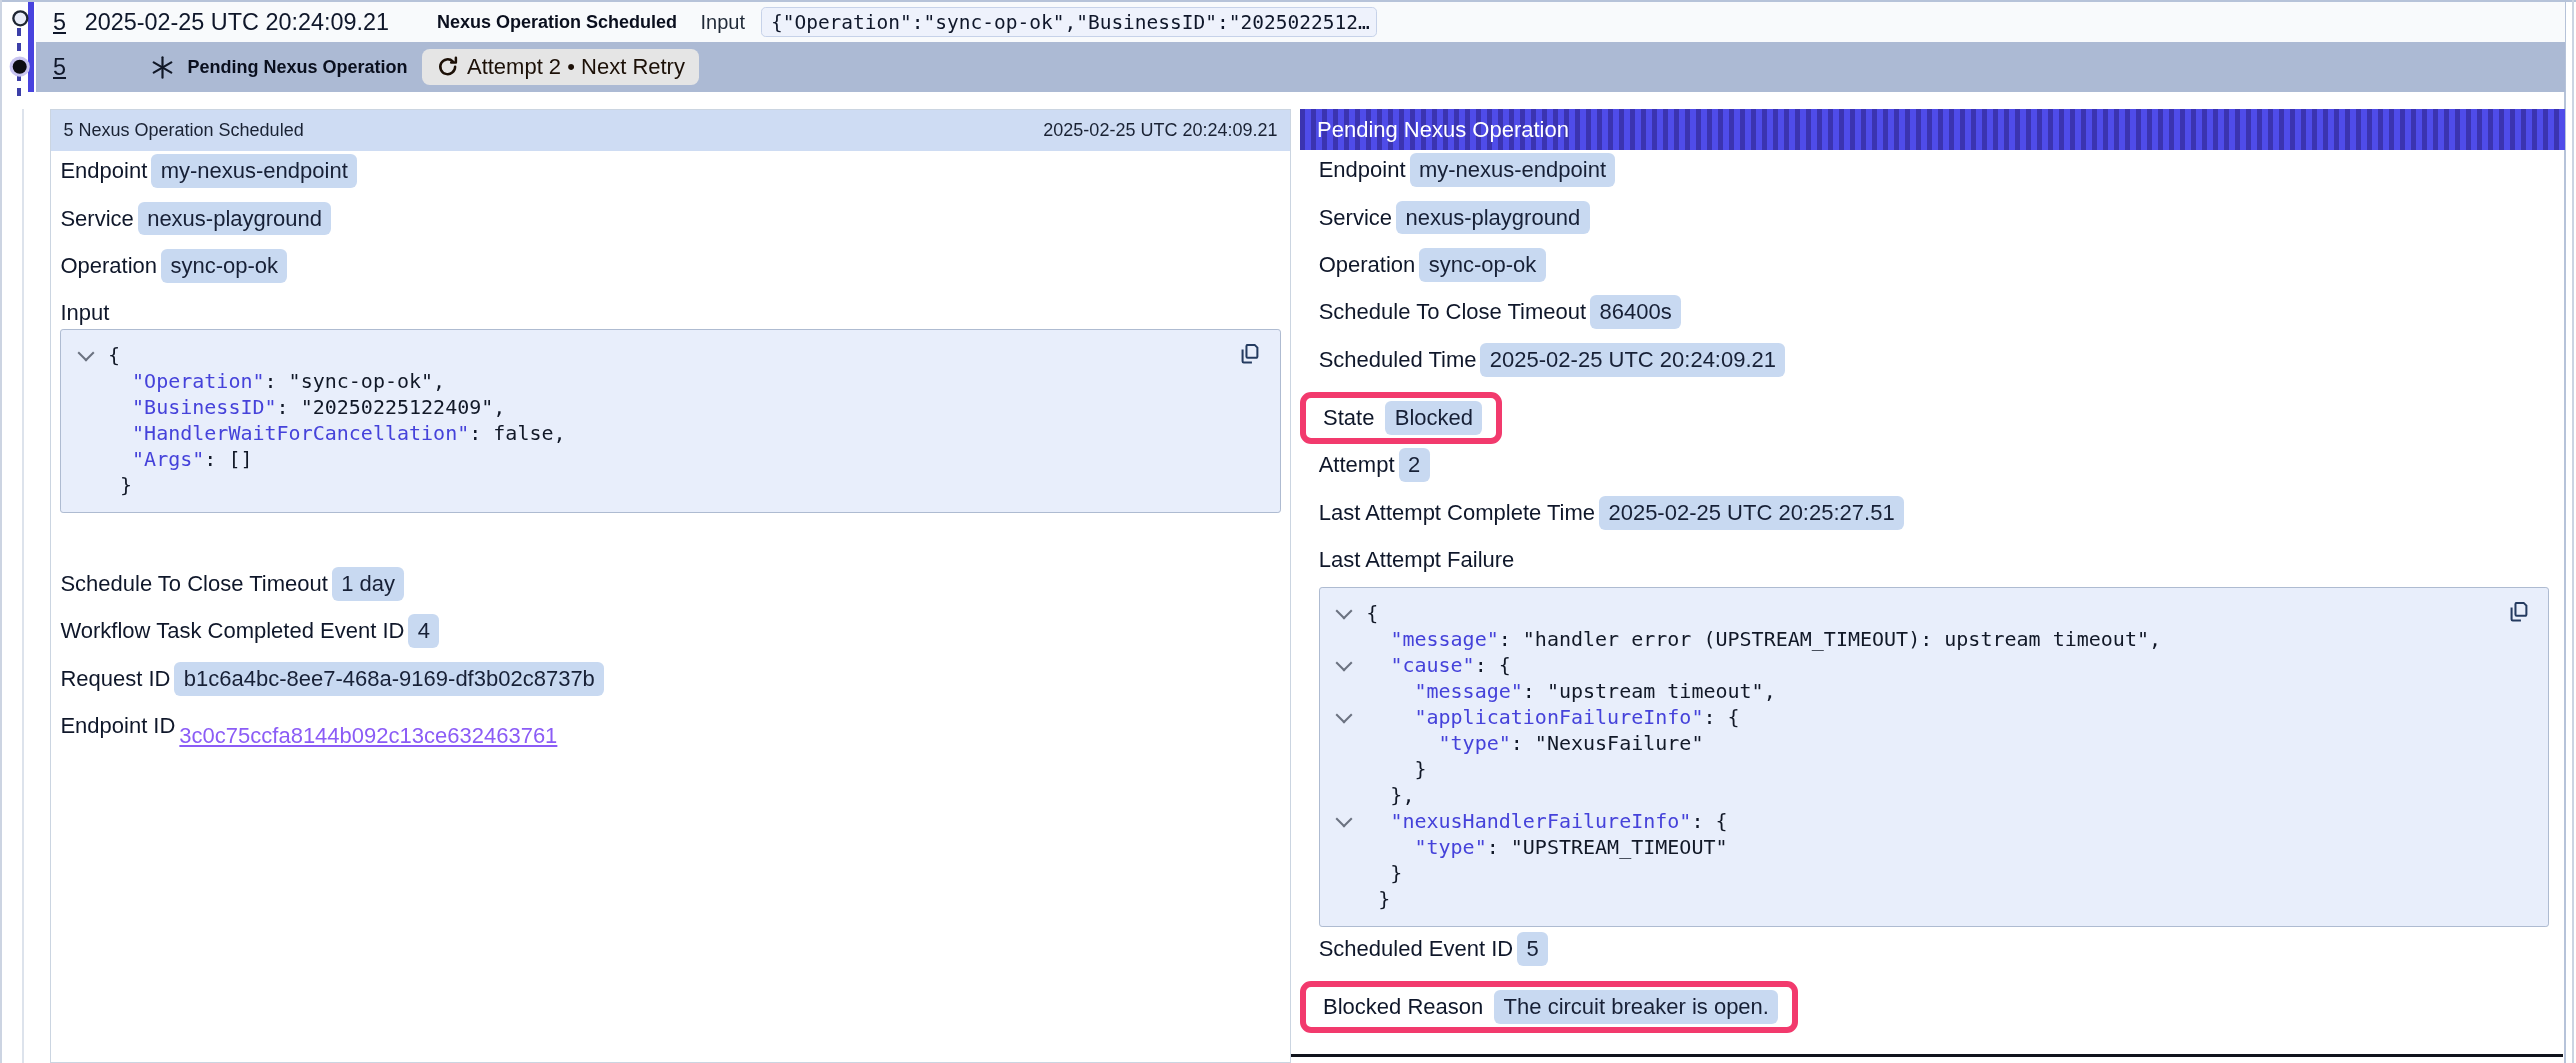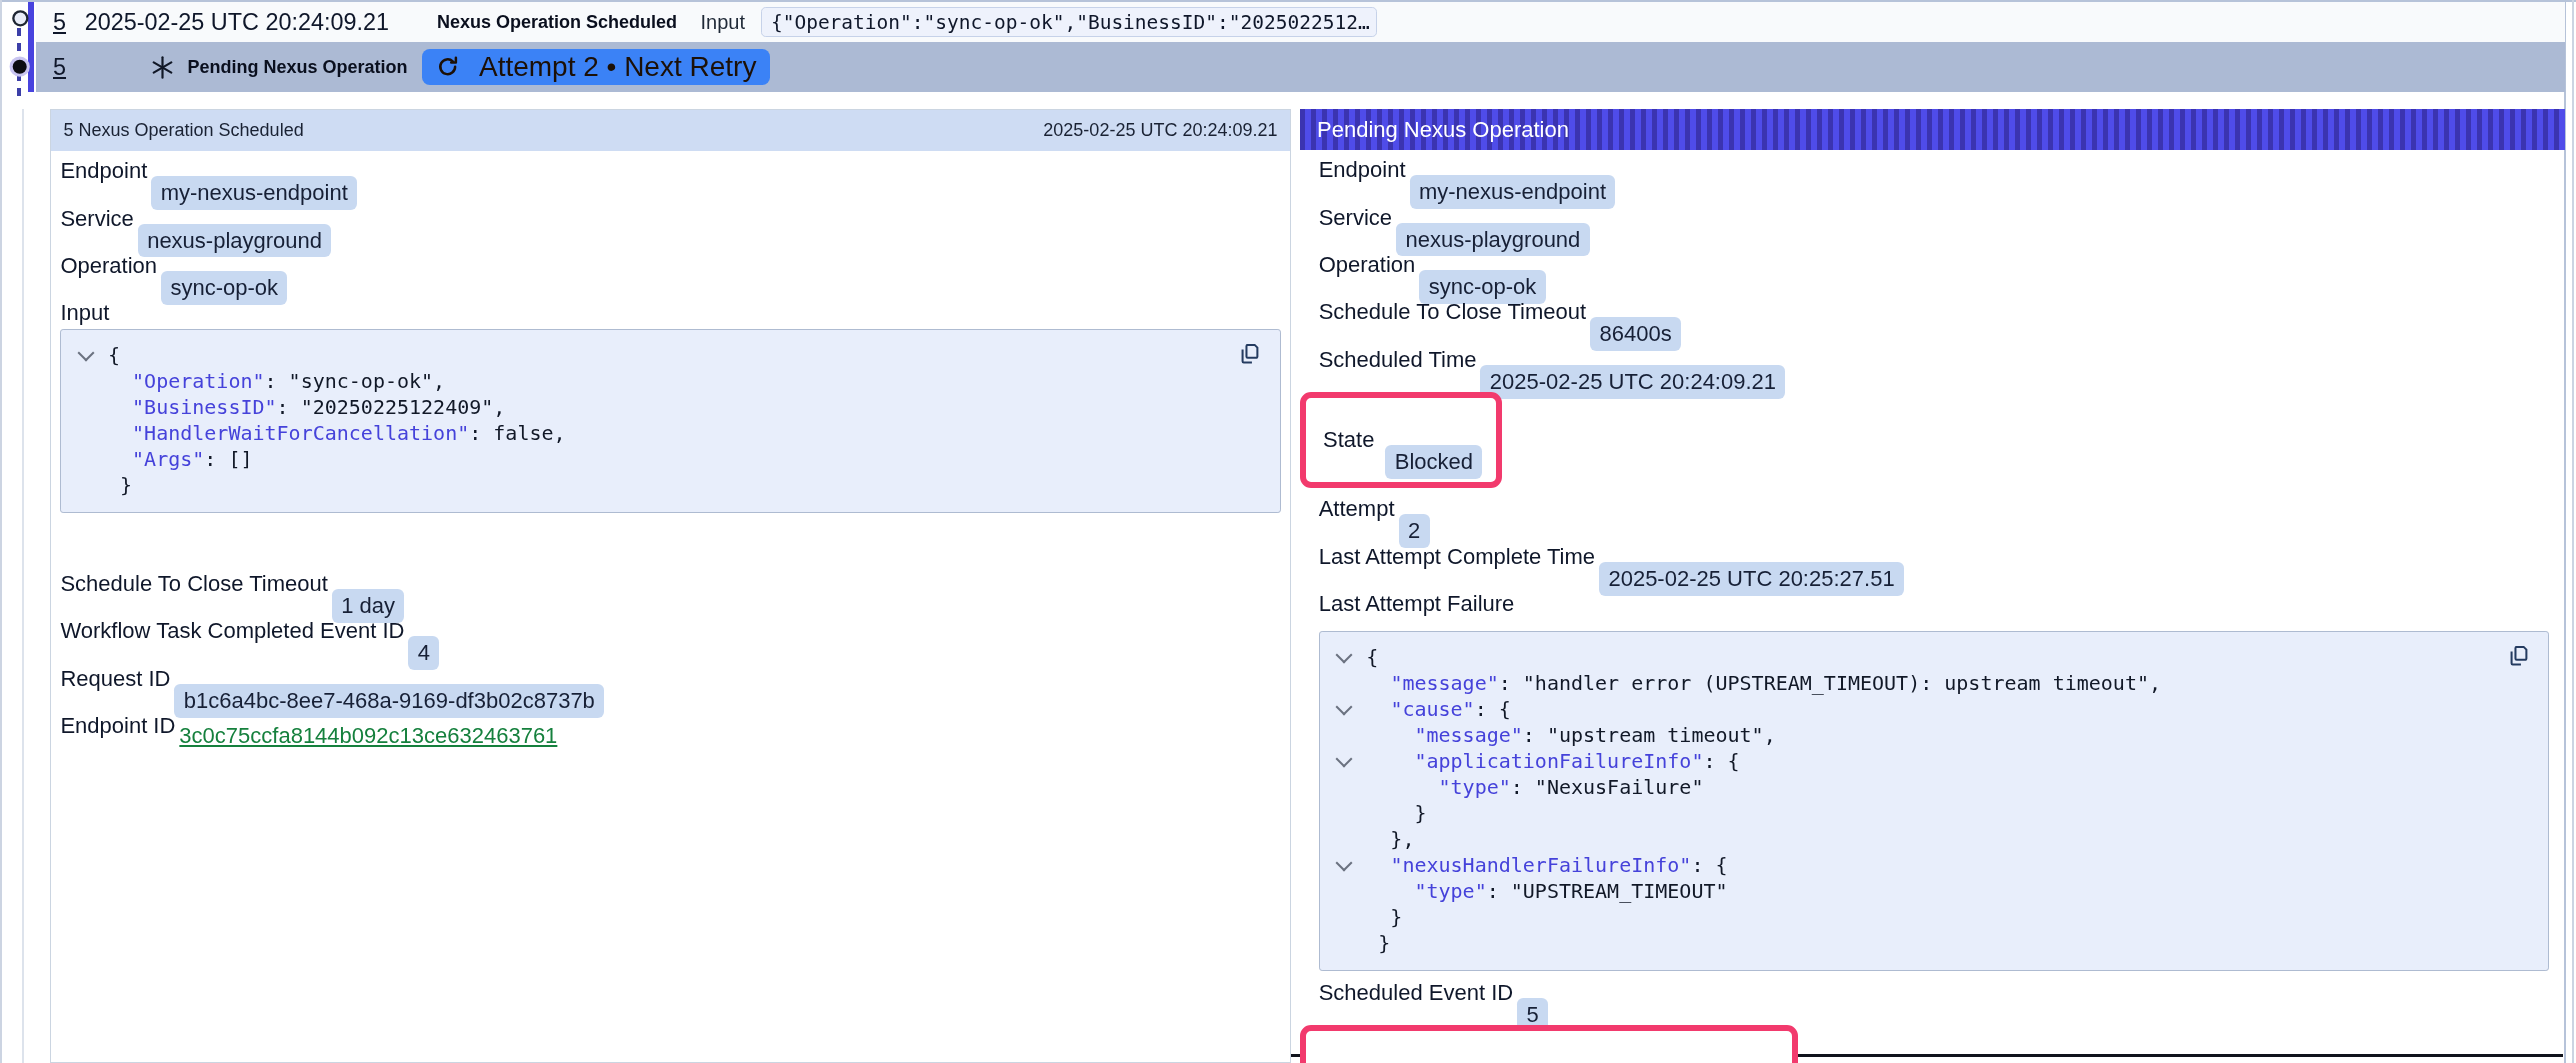--- a/index.html
+++ b/index.html
@@ -27,40 +27,40 @@
   .ev-id{font-size:23.4px;color:#0f172a;text-decoration:underline;margin-left:17px;}
   .ev-time{font-size:23.4px;color:#0f172a;margin-left:18.7px;}
   .ev-title{font-size:18px;font-weight:700;color:#0a0f1e;margin-left:48px;}
   .ev-input-label{font-size:20px;color:#1f2937;margin-left:23.4px;}
   .ev-input-badge{margin-left:15.6px;height:30px;display:flex;align-items:center;box-sizing:border-box;
                   background:#eef2fc;border:1.6px solid #c6d2e9;border-radius:4.7px;padding:0 9.4px;
                   font-family:"DejaVu Sans Mono", monospace;font-size:19.5px;color:#0f172a;
                   max-width:616px;overflow:hidden;white-space:nowrap;}
   #row2 .ev-title{margin-left:12.5px;}
   .pending-icon-wrap{margin-left:84px;display:flex;align-items:center;}
-  .attempt-badge{margin-left:14px;height:36px;display:inline-flex;align-items:center;gap:20px;
-                 background:#3b82f6;border-radius:7.8px;padding:0 14px;font-size:28px;color:#1c1007;}
+  .attempt-badge{margin-left:14px;height:36px;display:inline-flex;align-items:center;gap:8px;
+                 background:#e5e5e5;border-radius:7.8px;padding:0 14px;font-size:22px;color:#1c1007;}
 
   
   #left-panel{position:absolute;left:50px;top:109px;width:1241px;height:954px;
               border:1.6px solid #cbd5e1;box-sizing:border-box;background:#fff;}
   .lp-header{height:41px;background:#cedcf3;display:flex;align-items:center;
              justify-content:space-between;padding:0 12.5px;font-size:18px;color:#1a2233;}
   #right-panel{position:absolute;left:1300px;top:109px;width:1265px;}
   .rp-header{height:41px;color:#ffffff;font-size:22px;font-weight:500;display:flex;align-items:center;
              padding-left:17px;box-sizing:border-box;
              background:repeating-linear-gradient(90deg,#3b34b0 0 5.5px,#4f4ce9 5.5px 11px);}
   .panel-body{padding:4.7px 9.4px 0 9.4px;}
   #right-panel .panel-body{padding-left:18.7px;padding-right:15.6px;}
 
   
   .frow{height:31px;margin-bottom:16.4px;display:flex;align-items:center;gap:4px;font-size:22px;}
   .frow .flabel{color:#0f172a;white-space:nowrap;}
-  .badge{background:#c8d9f1;color:#172036;border-radius:6.2px;padding:3.9px 9.4px;white-space:nowrap;margin-top:44px;}
-  .linkval{color:#15803d;text-decoration:underline;white-space:nowrap;cursor:pointer;margin-top:20px;}
+  .badge{background:#c8d9f1;color:#172036;border-radius:6.2px;padding:3.9px 9.4px;white-space:nowrap;}
+  .linkval{color:#8b5cf6;text-decoration:underline;white-space:nowrap;cursor:pointer;margin-top:20px;}
   .hl-row{height:auto;margin:6.2px 0;}
   .hl{border:6.2px solid #f23a6d;border-radius:11px;background:#ffffff;
       display:inline-flex;align-items:center;gap:11px;padding:3.1px 14px 3.1px 17px;
       margin-left:-18.7px;position:relative;z-index:2;}
   .section-label{height:31px;display:flex;align-items:center;font-size:22px;color:#0f172a;}
 
   
   .code-block{position:relative;background:#e8eefb;border:1.6px solid #aebbd1;border-radius:3.1px;
               box-sizing:border-box;padding:12.5px 15.6px 14px 15.6px;}
   #input-block{margin-top:0;margin-bottom:55px;width:100%;}

